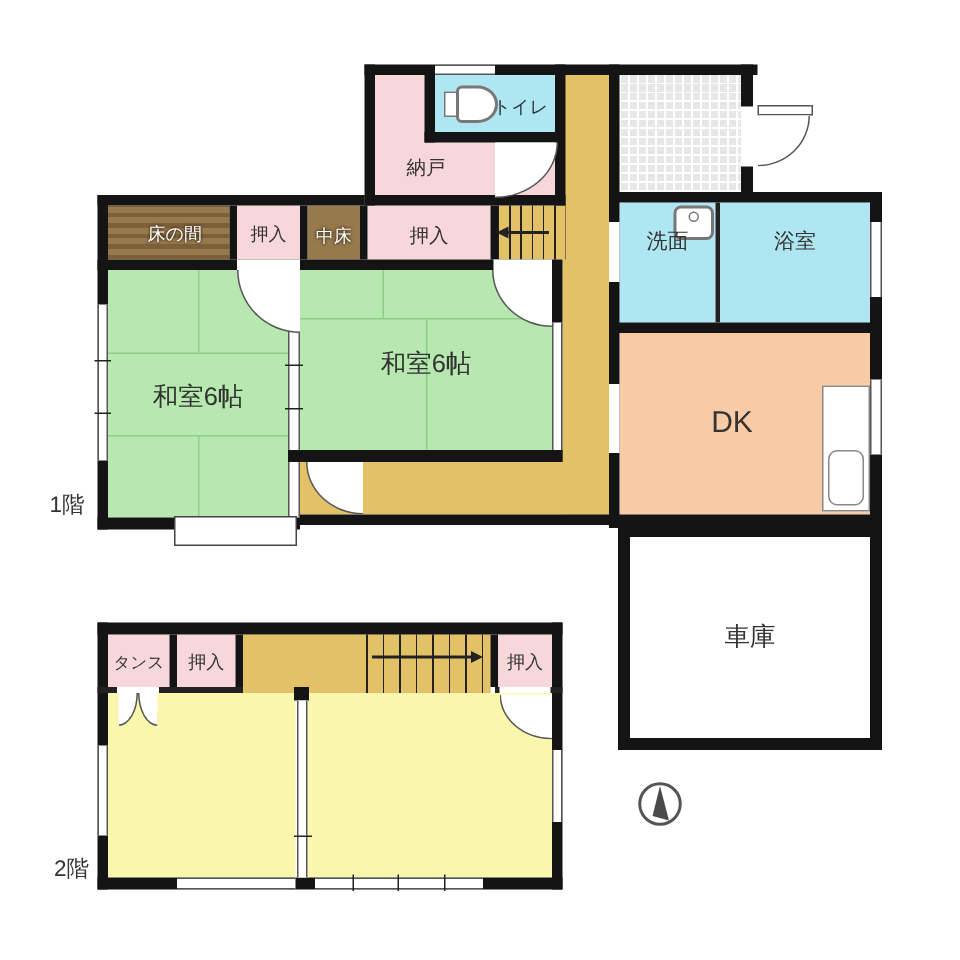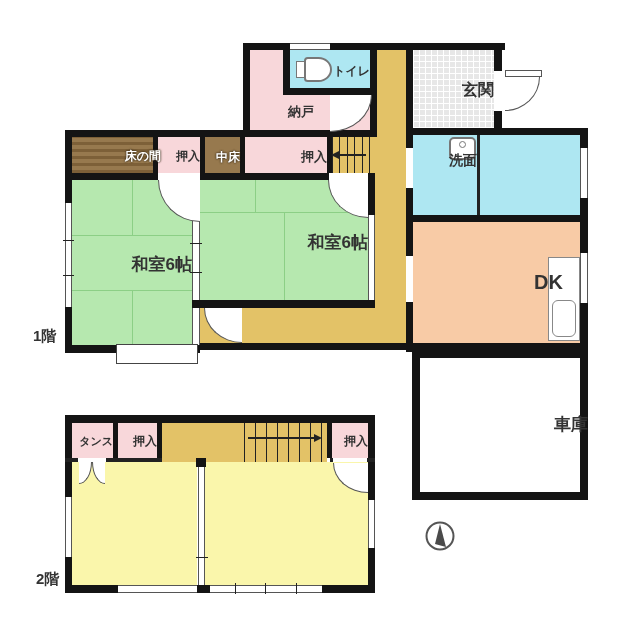--- a/index.html
+++ b/index.html
@@ -23,21 +23,21 @@
     background-image:repeating-linear-gradient(0deg,#fff 0 1px,transparent 1px 6px),
                      repeating-linear-gradient(90deg,#fff 0 1px,transparent 1px 6px);}
   .steps-v{background-image:repeating-linear-gradient(90deg,#222 0 1px,transparent 1px 7.5px);}
   .steps-v2{background-image:repeating-linear-gradient(90deg,#222 0 1px,transparent 1px 11px);}
   .win-h{position:absolute;background:#fff;border-top:1px solid #555;border-bottom:1px solid #555;box-sizing:border-box;}
   .win-v{position:absolute;background:#fff;border-left:1px solid #555;border-right:1px solid #555;box-sizing:border-box;}
   .gap{position:absolute;background:#fff;}
   .door{position:absolute;background:#fff;box-sizing:border-box;}
   .tick{position:absolute;background:#222;}
   .tat{position:absolute;background:#8ccf86;}
-  .lbl{position:absolute;color:#333;font-weight:bold;white-space:nowrap;text-align:right;}
+  .lbl{position:absolute;color:#333;font-weight:normal;white-space:nowrap;text-align:center;}
   .arrow-line{position:absolute;background:#222;}
   .arrow-head{position:absolute;width:0;height:0;}
   .icon-outline{position:absolute;background:#fff;border:2px solid #777;box-sizing:border-box;}
 </style>
 </head>
 <body>
 
 <div id="plan">
 
   <div class="room pink" style="left:250px;top:50px;width:120px;height:80px;"></div>
@@ -162,26 +162,26 @@
 
   <div class="door" style="left:79px;top:462px;width:13px;height:22px;border-right:1px solid #555;border-bottom:1px solid #555;border-radius:0 0 100% 0;"></div>
   <div class="door" style="left:92px;top:462px;width:13px;height:22px;border-left:1px solid #555;border-bottom:1px solid #555;border-radius:0 0 0 100%;"></div>
   <div class="door" style="left:333px;top:463px;width:35px;height:30px;border-left:1px solid #555;border-bottom:1px solid #555;border-radius:0 0 0 100%;"></div>
 
   <div class="arrow-line" style="left:248px;top:437px;width:66px;height:2px;"></div>
   <div class="arrow-head" style="left:314px;top:434px;border-top:4px solid transparent;border-bottom:4px solid transparent;border-left:8px solid #222;"></div>
 
   <div class="lbl" style="left:324px;top:63px;width:46px;font-size:12px;">トイレ</div>
   <div class="lbl" style="left:254px;top:103px;width:60px;font-size:13px;">納戸</div>
-  <div class="lbl" style="left:413px;top:80px;width:81px;font-size:16px;">玄関</div>
   <div class="lbl" style="left:72px;top:148px;width:89px;font-size:12px;color:#fff;text-shadow:0 0 2px #3a2c18,0 0 2px #3a2c18;">床の間</div>
   <div class="lbl" style="left:158px;top:148px;width:42px;font-size:12px;">押入</div>
   <div class="lbl" style="left:205px;top:149px;width:35px;font-size:12px;color:#fff;text-shadow:0 0 2px #3a2c18,0 0 2px #3a2c18;">中床</div>
   <div class="lbl" style="left:245px;top:148px;width:82px;font-size:13px;">押入</div>
   <div class="lbl" style="left:413px;top:152px;width:64px;font-size:14px;">洗面</div>
+  <div class="lbl" style="left:480px;top:152px;width:100px;font-size:14px;">浴室</div>
   <div class="lbl" style="left:72px;top:253px;width:120px;font-size:17px;">和室6帖</div>
   <div class="lbl" style="left:200px;top:231px;width:168px;font-size:17px;">和室6帖</div>
   <div class="lbl" style="left:412px;top:413px;width:176px;font-size:17px;">車庫</div>
   <div class="lbl" style="left:413px;top:271px;width:150px;font-size:20px;">DK</div>
   <div class="lbl" style="left:33px;top:327px;font-size:15px;">1階</div>
   <div class="lbl" style="left:72px;top:434px;width:41px;font-size:11px;">タンス</div>
   <div class="lbl" style="left:118px;top:433px;width:39px;font-size:12px;">押入</div>
   <div class="lbl" style="left:332px;top:433px;width:36px;font-size:12px;">押入</div>
   <div class="lbl" style="left:36px;top:570px;font-size:15px;">2階</div>
 

